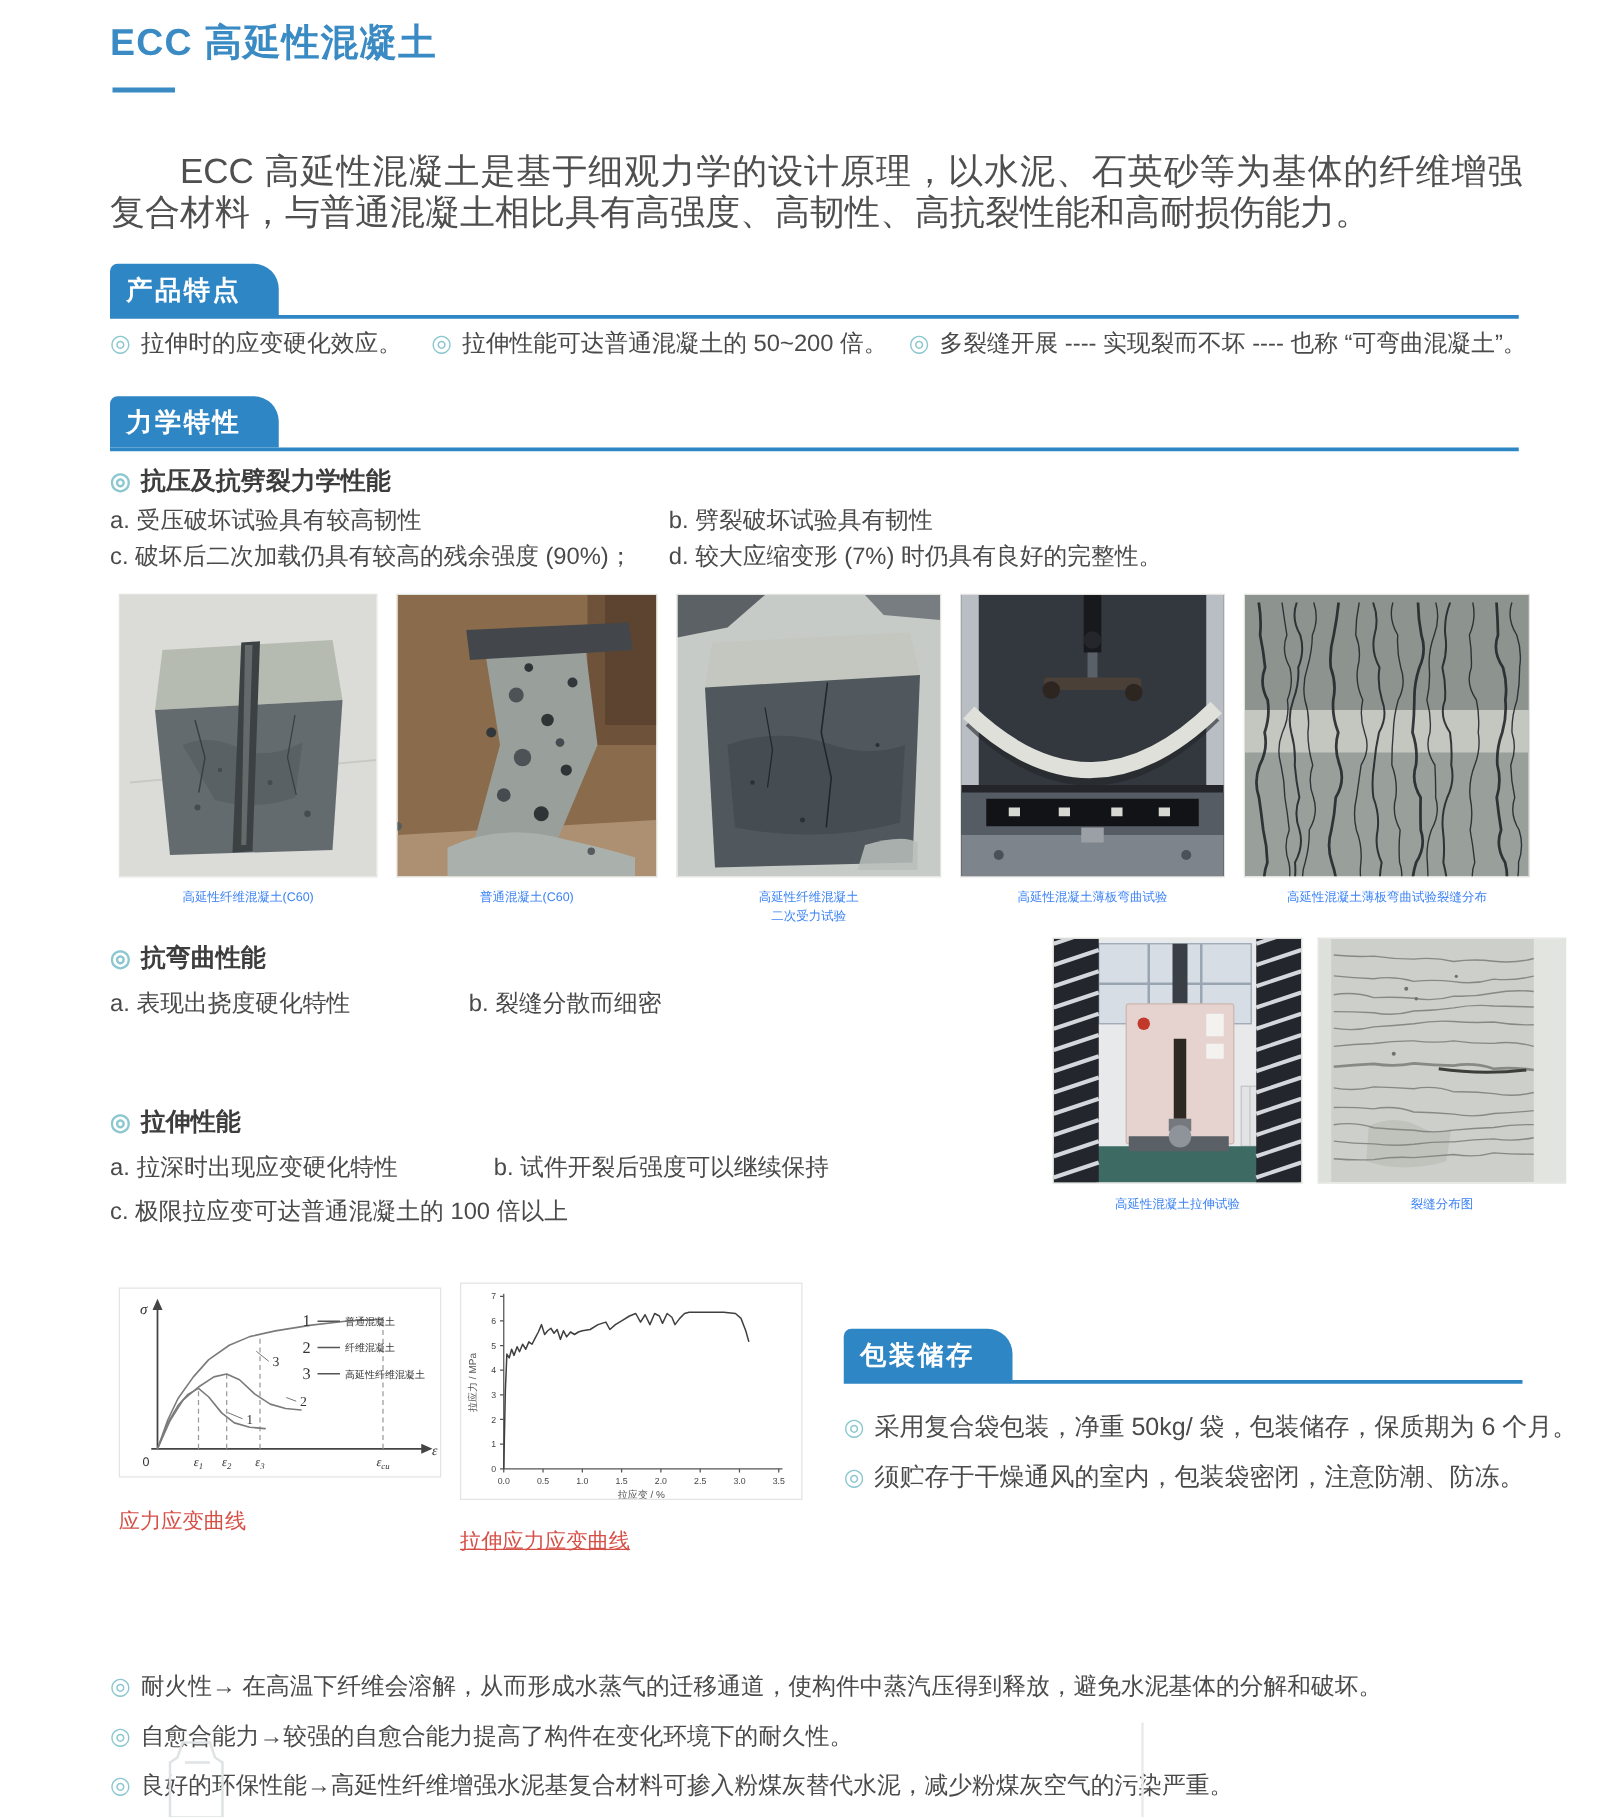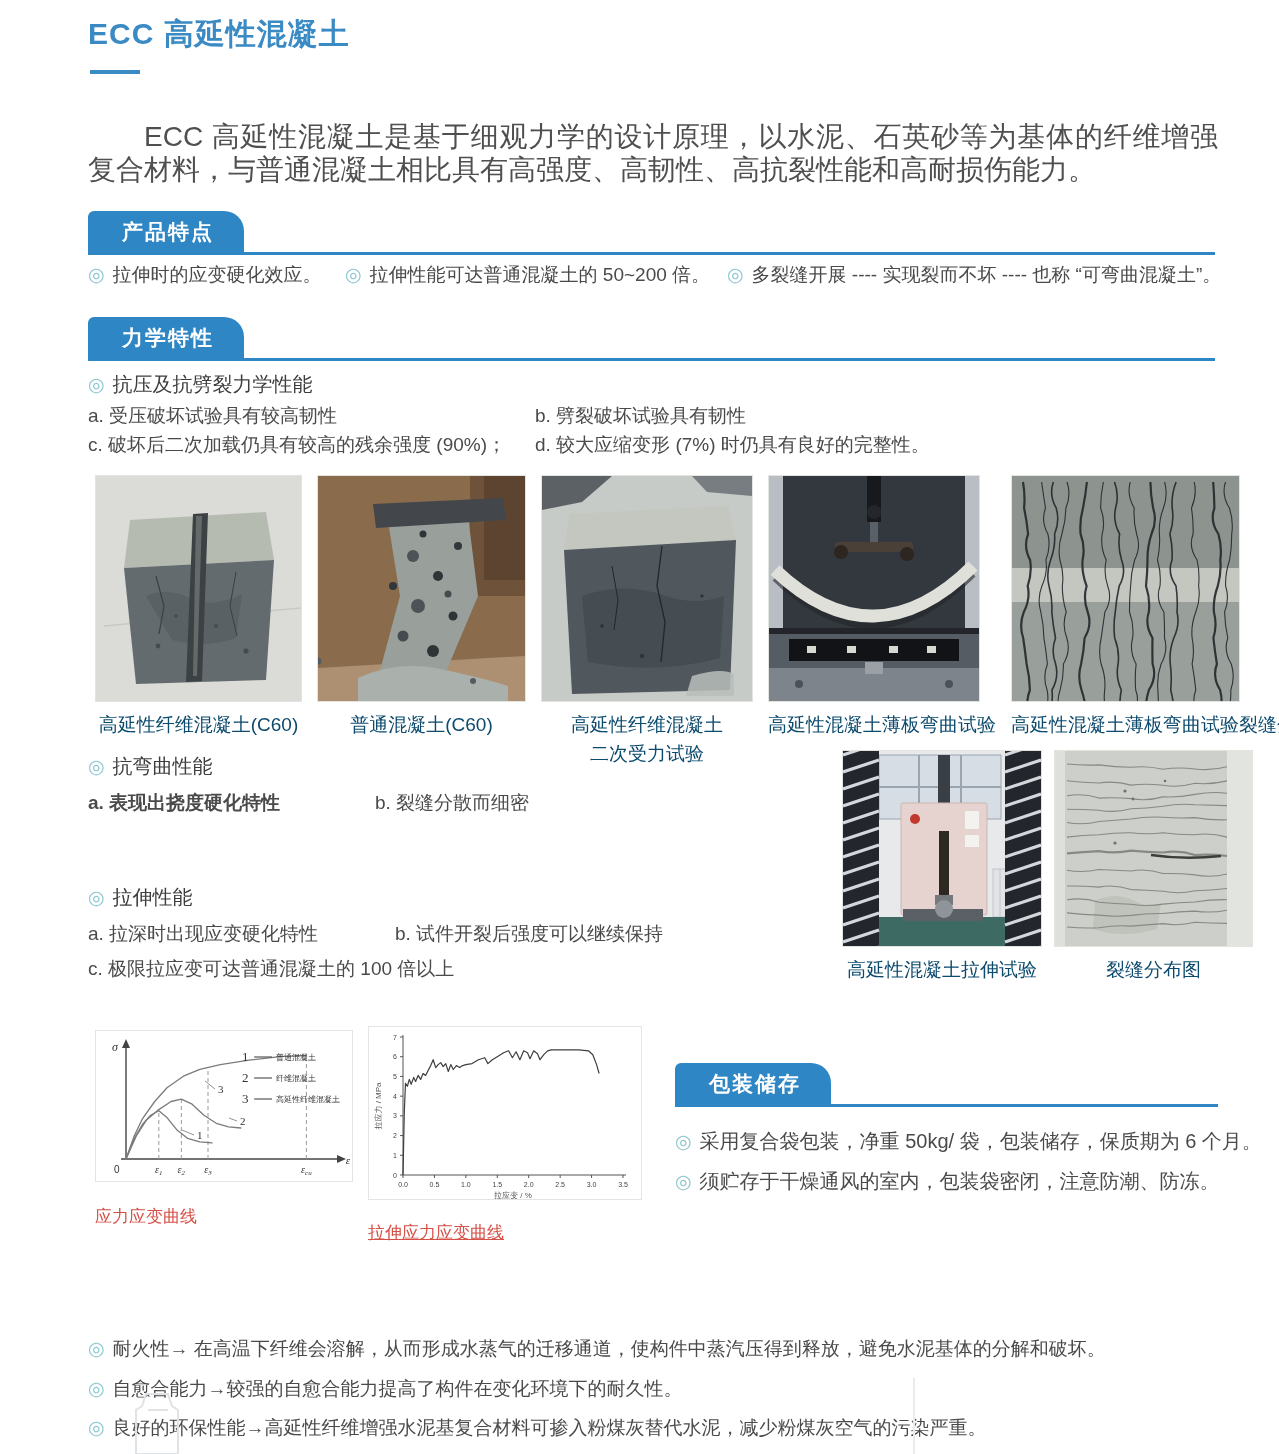--- a/index.html
+++ b/index.html
@@ -4,29 +4,29 @@
 <style>
   html,body{margin:0;padding:0;background:#ffffff;}
   .page{position:relative;width:1279px;height:1454px;background:#ffffff;
         font-family:"Liberation Sans",sans-serif;color:#4a4a4a;overflow:hidden;}
   .abs{position:absolute;}
   .page-title{font-size:30px;font-weight:bold;color:#3a8ac4;letter-spacing:1px;}
   .title-underline{width:50px;height:4px;background:#3a8ac4;}
   .intro{width:1130px;font-size:28px;line-height:33px;text-indent:2em;text-align:justify;color:#4f4f4f;}
   .sec-head{width:1127px;}
   .sec-tab{display:inline-block;background:#2e86c5;color:#ffffff;font-size:21px;font-weight:bold;
-           padding:7px 30px 6px 34px;border-radius:6px 20px 0 0;letter-spacing:2px;}
+           padding:7px 30px 6px 13px;border-radius:6px 20px 0 0;letter-spacing:2px;}
   .sec-underline{height:3px;background:#2e86c5;}
   .feature-item{font-size:19px;white-space:nowrap;color:#4a4a4a;}
   .bullet{color:#8bc7cf;margin-right:8px;font-size:19px;}
-  .subhead{font-size:20px;font-weight:normal;color:#3d3d3d;white-space:nowrap;text-align:center;}
+  .subhead{font-size:20px;font-weight:bold;color:#3d3d3d;white-space:nowrap;text-align:center;}
   .item{font-size:19px;color:#4a4a4a;white-space:nowrap;}
   figure{margin:0;padding:0;}
   .photo{display:block;border:1px solid #e3e3e0;background:#fff;}
-  figcaption{margin-top:9px;text-align:left;font-size:19px;color:#0c4a6e;line-height:1.5;}
+  figcaption{margin-top:9px;text-align:left;font-size:10px;color:#3b82f6;line-height:1.5;}
   figcaption .cap{position:relative;left:50%;transform:translateX(-50%);display:inline-block;
                   white-space:pre;text-align:center;}
   .photo-row{display:flex;gap:15px;}
   .chart-box{display:block;border:1px solid #e4e4e2;background:#fff;}
   .chart-cap{text-align:left;font-size:17px;color:#d65048;}
   .pk-item{font-size:20px;color:#4a4a4a;white-space:nowrap;}
   .ot-item{font-size:19px;color:#4a4a4a;white-space:nowrap;}
   .wm-line{width:2px;background:#e9ebed;}
 </style>
 </head>
@@ -181,21 +181,21 @@
             <path d="M 213.5,6 q -4.3,13 3.9,26 q 4.3,13 2.3,26 q 0.1,13 -2.1,26 q -4.4,13 -4.0,26 q 4.2,13 -1.0,26 q 0.3,13 3.2,26 q -4.5,13 3.5,26 q 4.1,13 -0.5,26 q 0.5,13 -3.8,26" fill="none" stroke="#23272b" stroke-width="1.1" opacity="0.9"></path>
           </g>
       </svg>
       <figcaption><span class="cap">高延性混凝土薄板弯曲试验裂缝分布</span></figcaption>
     </figure>
   </div>
 
   <div class="abs subhead" style="left:88px;top:753px;">
     <span class="bullet">◎</span><span>抗弯曲性能</span>
   </div>
-  <div class="abs item" style="left:88px;top:790px;font-weight:bold;">a. 表现出挠度硬化特性</div>
+  <div class="abs item" style="left:88px;top:790px;">a. 表现出挠度硬化特性</div>
   <div class="abs item" style="left:375px;top:790px;">b. 裂缝分散而细密</div>
 
   <div class="abs subhead" style="left:88px;top:884px;">
     <span class="bullet">◎</span><span>拉伸性能</span>
   </div>
   <div class="abs item" style="left:88px;top:921px;">a. 拉深时出现应变硬化特性</div>
   <div class="abs item" style="left:395px;top:921px;">b. 试件开裂后强度可以继续保持</div>
   <div class="abs item" style="left:88px;top:956px;">c. 极限拉应变可达普通混凝土的 100 倍以上</div>
 
   <div class="abs photo-row" style="left:810px;top:750px;gap:12px;padding-left:32px;">

